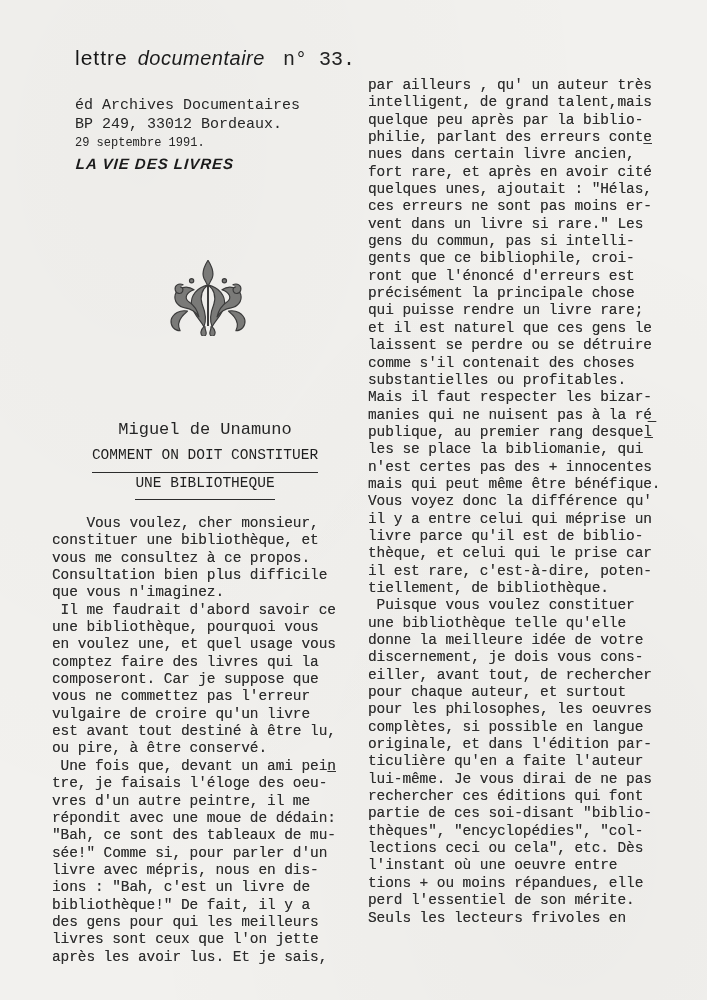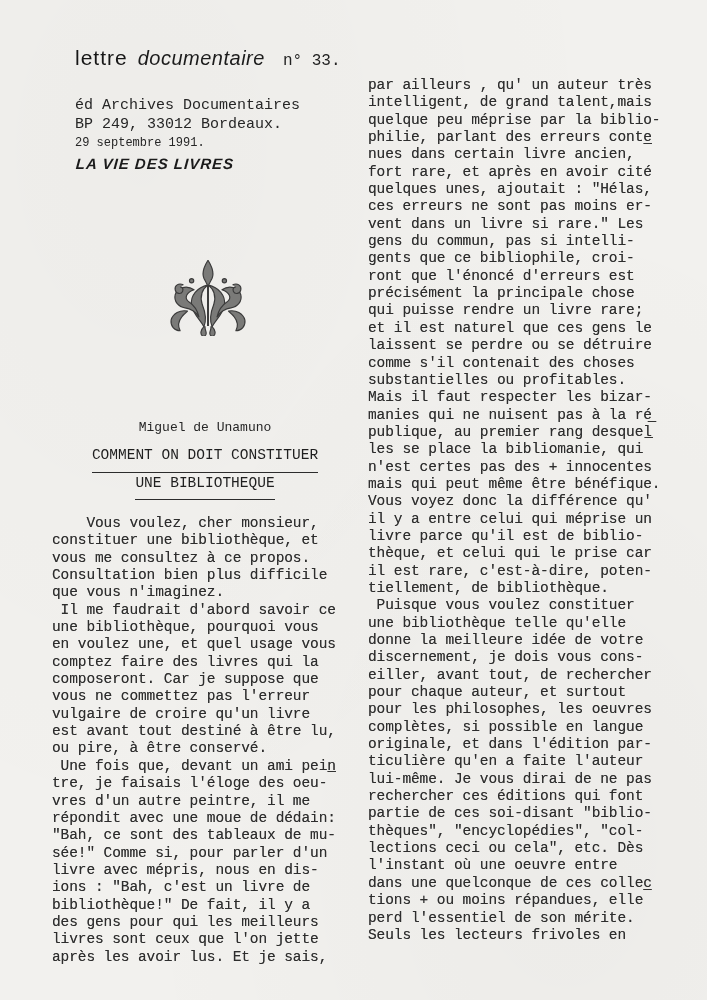--- a/index.html
+++ b/index.html
@@ -23,37 +23,37 @@
     font-family:"Liberation Sans",sans-serif;
     font-size:21px;letter-spacing:1px;color:#161616;
   }
   .mh-doc{
     font-family:"Liberation Sans",sans-serif;
     font-style:italic;font-size:20px;color:#1c1c1c;
     margin-left:10px;letter-spacing:0.5px;
   }
   .mh-num{
     font-family:"Liberation Mono","DejaVu Sans Mono",monospace;
-    font-size:16px;color:#222;margin-left:18px;
+    font-size:20px;color:#222;margin-left:18px;
   }
   .pub-block{position:absolute;left:75px;top:96px;font-size:15px;line-height:19px;color:#262626;}
   .date-line{position:absolute;left:75px;top:136px;font-size:12px;color:#262626;}
   .series-line{
     position:absolute;left:76px;top:155px;
     font-family:"Liberation Sans",sans-serif;
     font-weight:bold;font-style:italic;
     font-size:15px;letter-spacing:1px;color:#1b1b1b;
     transform:skewX(-4deg);
   }
   
   .ornament{position:absolute;left:167px;top:260px;width:82px;height:76px;}
   
   .author-line{
     position:absolute;left:40px;top:420px;width:330px;
-    text-align:center;font-size:13px;color:#262626;
+    text-align:center;font-size:17px;color:#262626;
   }
   .title-block{
     position:absolute;left:40px;top:445px;width:330px;
     text-align:center;font-size:14.5px;line-height:21.5px;color:#1f1f1f;
   }
   .title-block .u{
     display:inline-block;
     border-bottom:1.5px solid #2c2c2c;
     padding-bottom:5px;
   }
@@ -142,21 +142,21 @@
       <div class="tl">ions : "Bah, c'est un livre de</div>
       <div class="tl">bibliothèque!" De fait, il y a</div>
       <div class="tl">des gens pour qui les meilleurs</div>
       <div class="tl">livres sont ceux que l'on jette</div>
       <div class="tl">après les avoir lus. Et je sais,</div>
     </div>
 
   <div class="col col-right mono">
       <div class="tl">par ailleurs , qu' un auteur très</div>
       <div class="tl">intelligent, de grand talent,mais</div>
-      <div class="tl">quelque peu méprise par la biblio-</div>
+      <div class="tl">quelque peu après par la biblio-</div>
       <div class="tl">philie, parlant des erreurs conte̲</div>
       <div class="tl">nues dans certain livre ancien,</div>
       <div class="tl">fort rare, et après en avoir cité</div>
       <div class="tl">quelques unes, ajoutait : "Hélas,</div>
       <div class="tl">ces erreurs ne sont pas moins er-</div>
       <div class="tl">vent dans un livre si rare." Les</div>
       <div class="tl">gens du commun, pas si intelli-</div>
       <div class="tl">gents que ce bibliophile, croi-</div>
       <div class="tl">ront que l'énoncé d'erreurs est</div>
       <div class="tl">précisément la principale chose</div>
@@ -186,19 +186,18 @@
       <div class="tl">pour les philosophes, les oeuvres</div>
       <div class="tl">complètes, si possible en langue</div>
       <div class="tl">originale, et dans l'édition par-</div>
       <div class="tl">ticulière qu'en a faite l'auteur</div>
       <div class="tl">lui-même. Je vous dirai de ne pas</div>
       <div class="tl">rechercher ces éditions qui font</div>
       <div class="tl">partie de ces soi-disant "biblio-</div>
       <div class="tl">thèques", "encyclopédies", "col-</div>
       <div class="tl">lections ceci ou cela", etc. Dès</div>
       <div class="tl">l'instant où une oeuvre entre</div>
-      <div class="tl">dans une quelconque de ces collec̲</div>
       <div class="tl">tions + ou moins répandues, elle</div>
       <div class="tl">perd l'essentiel de son mérite.</div>
       <div class="tl">Seuls les lecteurs frivoles en</div>
     </div>
 
 </div>
 
 </body></html>

